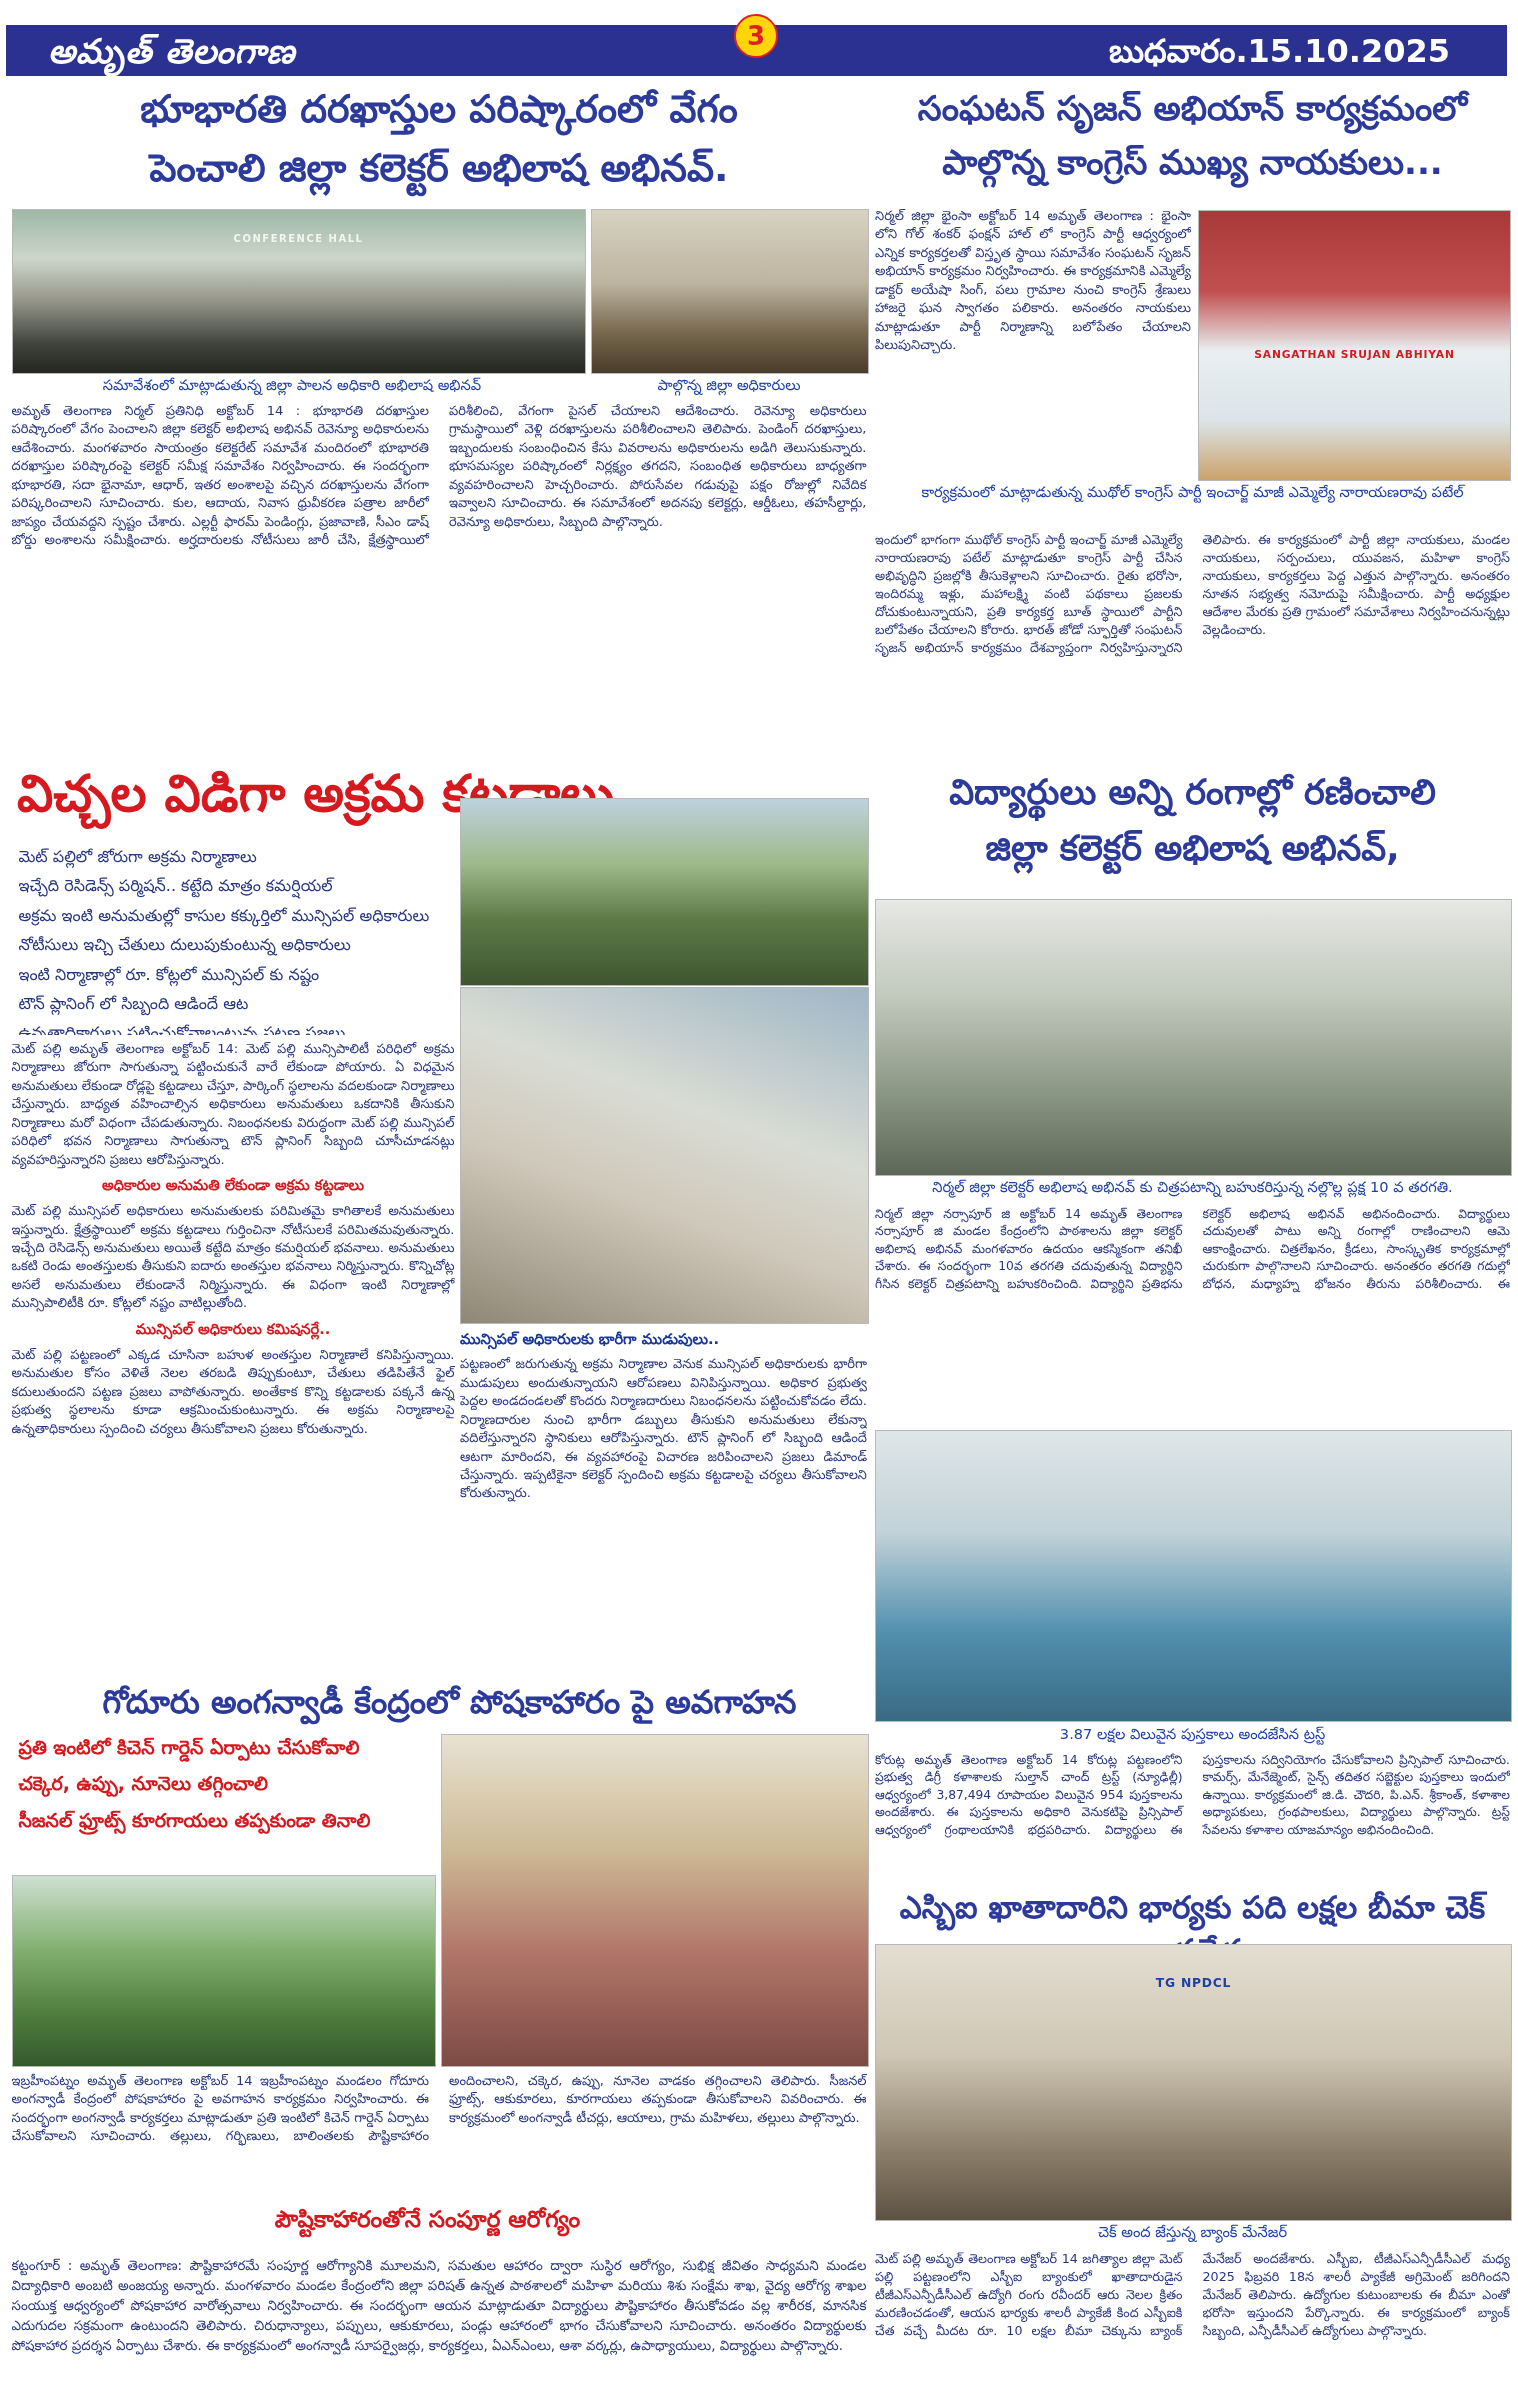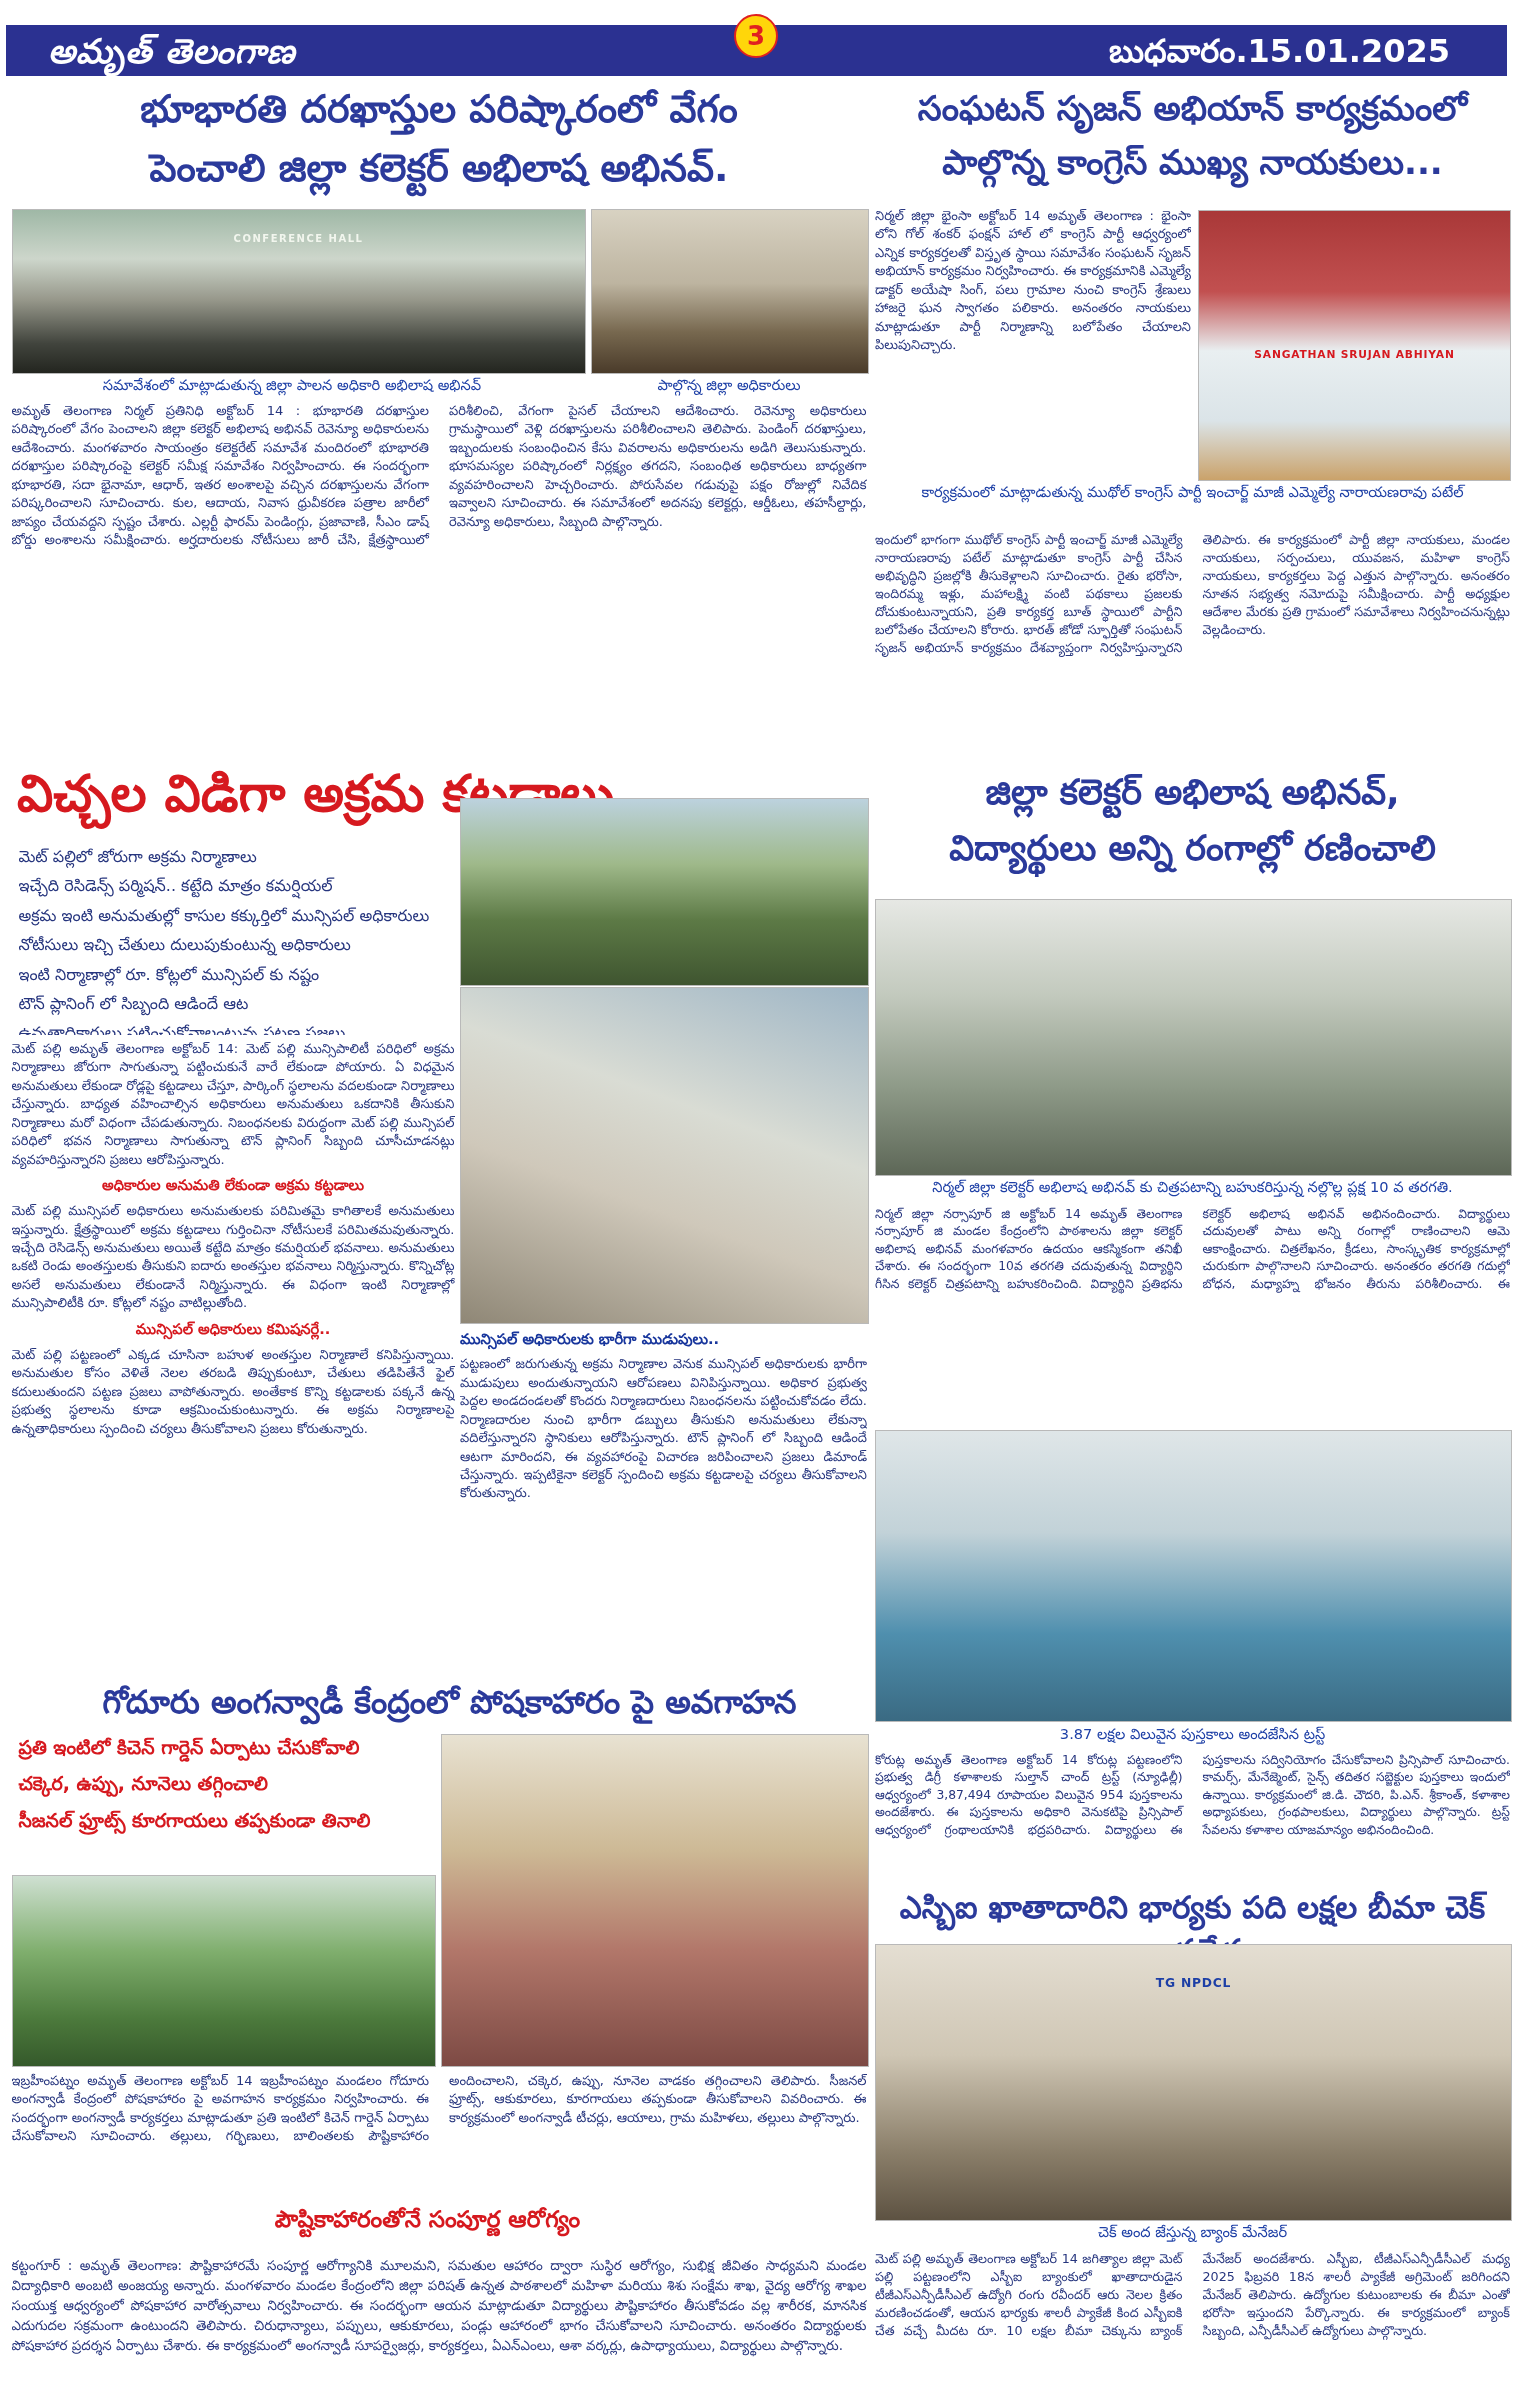--- a/index.html
+++ b/index.html
@@ -44,21 +44,21 @@
 </head>
 <body>
 
 <div id="page">
 
   <div class="topbar"></div>
   <div class="brand">అమృత్ తెలంగాణ</div>
   <div class="pagenum-circle">
     <span>3</span>
   </div>
-  <div class="dateline">బుధవారం.15.01.2025</div>
+  <div class="dateline">బుధవారం.15.10.2025</div>
 
   <div class="hl-blue" style="left:11.5px;top:80px;width:855px;height:124px;font-size:38px;line-height:1.55;">
     <div>భూభారతి దరఖాస్తుల పరిష్కారంలో వేగం</div>
     <div>పెంచాలి జిల్లా కలెక్టర్ అభిలాష అభినవ్.</div>
   </div>
   <div class="photo ph-conf" style="left:11.5px;top:209px;width:572px;height:163px;">
     <div class="ovl" style="top:23px;color:#f2f6ee;font-size:10px;letter-spacing:1.5px;">CONFERENCE HALL</div>
   </div>
   <div class="photo ph-aud" style="left:591px;top:209px;width:276px;height:163px;"></div>
   <div class="caption" style="left:6px;top:376px;width:572px;height:23px;">సమావేశంలో మాట్లాడుతున్న జిల్లా పాలన అధికారి అభిలాష అభినవ్</div>
@@ -94,22 +94,22 @@
     <div>మెట్ పల్లి మున్సిపల్ అధికారులు అనుమతులకు పరిమితమై కాగితాలకే అనుమతులు ఇస్తున్నారు. క్షేత్రస్థాయిలో అక్రమ కట్టడాలు గుర్తించినా నోటీసులకే పరిమితమవుతున్నారు. ఇచ్చేది రెసిడెన్స్ అనుమతులు అయితే కట్టేది మాత్రం కమర్షియల్ భవనాలు. అనుమతులు ఒకటి రెండు అంతస్తులకు తీసుకుని ఐదారు అంతస్తుల భవనాలు నిర్మిస్తున్నారు. కొన్నిచోట్ల అసలే అనుమతులు లేకుండానే నిర్మిస్తున్నారు. ఈ విధంగా ఇంటి నిర్మాణాల్లో మున్సిపాలిటీకి రూ. కోట్లలో నష్టం వాటిల్లుతోంది.</div>
     <div class="sub-red" style="font-size:14.6px;">మున్సిపల్ అధికారులు కమిషనర్లే..</div>
     <div>మెట్ పల్లి పట్టణంలో ఎక్కడ చూసినా బహుళ అంతస్తుల నిర్మాణాలే కనిపిస్తున్నాయి. అనుమతుల కోసం వెళితే నెలల తరబడి తిప్పుకుంటూ, చేతులు తడిపితేనే ఫైల్ కదులుతుందని పట్టణ ప్రజలు వాపోతున్నారు. అంతేకాక కొన్ని కట్టడాలకు పక్కనే ఉన్న ప్రభుత్వ స్థలాలను కూడా ఆక్రమించుకుంటున్నారు. ఈ అక్రమ నిర్మాణాలపై ఉన్నతాధికారులు స్పందించి చర్యలు తీసుకోవాలని ప్రజలు కోరుతున్నారు.</div>
   </div>
   <div class="body-txt" style="left:460px;top:1327px;width:407px;height:347px;font-size:13px;">
     <div class="sub-blue" style="font-size:14.6px;">మున్సిపల్ అధికారులకు భారీగా ముడుపులు..</div>
     <div>పట్టణంలో జరుగుతున్న అక్రమ నిర్మాణాల వెనుక మున్సిపల్ అధికారులకు భారీగా ముడుపులు అందుతున్నాయని ఆరోపణలు వినిపిస్తున్నాయి. అధికార ప్రభుత్వ పెద్దల అండదండలతో కొందరు నిర్మాణదారులు నిబంధనలను పట్టించుకోవడం లేదు. నిర్మాణదారుల నుంచి భారీగా డబ్బులు తీసుకుని అనుమతులు లేకున్నా వదిలేస్తున్నారని స్థానికులు ఆరోపిస్తున్నారు. టౌన్ ప్లానింగ్ లో సిబ్బంది ఆడిందే ఆటగా మారిందని, ఈ వ్యవహారంపై విచారణ జరిపించాలని ప్రజలు డిమాండ్ చేస్తున్నారు. ఇప్పటికైనా కలెక్టర్ స్పందించి అక్రమ కట్టడాలపై చర్యలు తీసుకోవాలని కోరుతున్నారు.</div>
   </div>
 
   <div class="hl-blue" style="left:875px;top:764px;width:635px;height:129px;font-size:35px;line-height:1.6;">
+    <div>విద్యార్థులు అన్ని రంగాల్లో రణించాలి</div>
     <div>జిల్లా కలెక్టర్ అభిలాష అభినవ్,</div>
-    <div>విద్యార్థులు అన్ని రంగాల్లో రణించాలి</div>
   </div>
   <div class="photo ph-school" style="left:875px;top:899px;width:635px;height:275px;"></div>
   <div class="caption" style="left:875px;top:1178px;width:635px;height:23px;">నిర్మల్ జిల్లా కలెక్టర్ అభిలాష అభినవ్ కు  చిత్రపటాన్ని బహుకరిస్తున్న  నల్లొల్ల ప్లక్ష 10 వ తరగతి.</div>
   <div class="body-txt cols2" style="left:875px;top:1206px;width:635px;height:101px;font-size:12.3px;">నిర్మల్ జిల్లా నర్సాపూర్ జి అక్టోబర్ 14 అమృత్ తెలంగాణ నర్సాపూర్ జి మండల కేంద్రంలోని పాఠశాలను జిల్లా కలెక్టర్ అభిలాష అభినవ్ మంగళవారం ఉదయం ఆకస్మికంగా తనిఖీ చేశారు. ఈ సందర్భంగా 10వ తరగతి చదువుతున్న విద్యార్థిని గీసిన కలెక్టర్ చిత్రపటాన్ని బహుకరించింది. విద్యార్థిని ప్రతిభను కలెక్టర్ అభిలాష అభినవ్ అభినందించారు. విద్యార్థులు చదువులతో పాటు అన్ని రంగాల్లో రాణించాలని ఆమె ఆకాంక్షించారు. చిత్రలేఖనం, క్రీడలు, సాంస్కృతిక కార్యక్రమాల్లో చురుకుగా పాల్గొనాలని సూచించారు. అనంతరం తరగతి గదుల్లో బోధన, మధ్యాహ్న భోజనం తీరును పరిశీలించారు. ఈ కార్యక్రమంలో ఎంఈఓ, ప్రధానోపాధ్యాయులు, ఉపాధ్యాయులు పాల్గొన్నారు.</div>
 
   <div class="photo ph-class" style="left:875px;top:1430px;width:635px;height:290px;"></div>
   <div class="caption" style="left:875px;top:1725px;width:635px;height:23px;">3.87 లక్షల విలువైన పుస్తకాలు అందజేసిన ట్రస్ట్</div>
   <div class="body-txt cols2" style="left:875px;top:1752px;width:635px;height:126px;font-size:12.3px;">కోరుట్ల అమృత్ తెలంగాణ అక్టోబర్ 14 కోరుట్ల పట్టణంలోని ప్రభుత్వ డిగ్రీ కళాశాలకు సుల్తాన్ చాంద్ ట్రస్ట్ (న్యూఢిల్లీ) ఆధ్వర్యంలో 3,87,494 రూపాయల విలువైన 954 పుస్తకాలను అందజేశారు. ఈ పుస్తకాలను అధికారి వెనుకటిపై ప్రిన్సిపాల్ ఆధ్వర్యంలో గ్రంథాలయానికి భద్రపరిచారు. విద్యార్థులు ఈ పుస్తకాలను సద్వినియోగం చేసుకోవాలని ప్రిన్సిపాల్ సూచించారు. కామర్స్, మేనేజ్మెంట్, సైన్స్ తదితర సబ్జెక్టుల పుస్తకాలు ఇందులో ఉన్నాయి. కార్యక్రమంలో జి.డి. చౌదరి, పి.ఎన్. శ్రీకాంత్, కళాశాల అధ్యాపకులు, గ్రంథపాలకులు, విద్యార్థులు పాల్గొన్నారు. ట్రస్ట్ సేవలను కళాశాల యాజమాన్యం అభినందించింది.</div>
 
   <div class="hl-blue" style="left:22px;top:1682px;width:855px;height:46px;font-size:32px;line-height:1.3;">గోదూరు  అంగన్వాడీ కేంద్రంలో పోషకాహారం పై అవగాహన</div>

